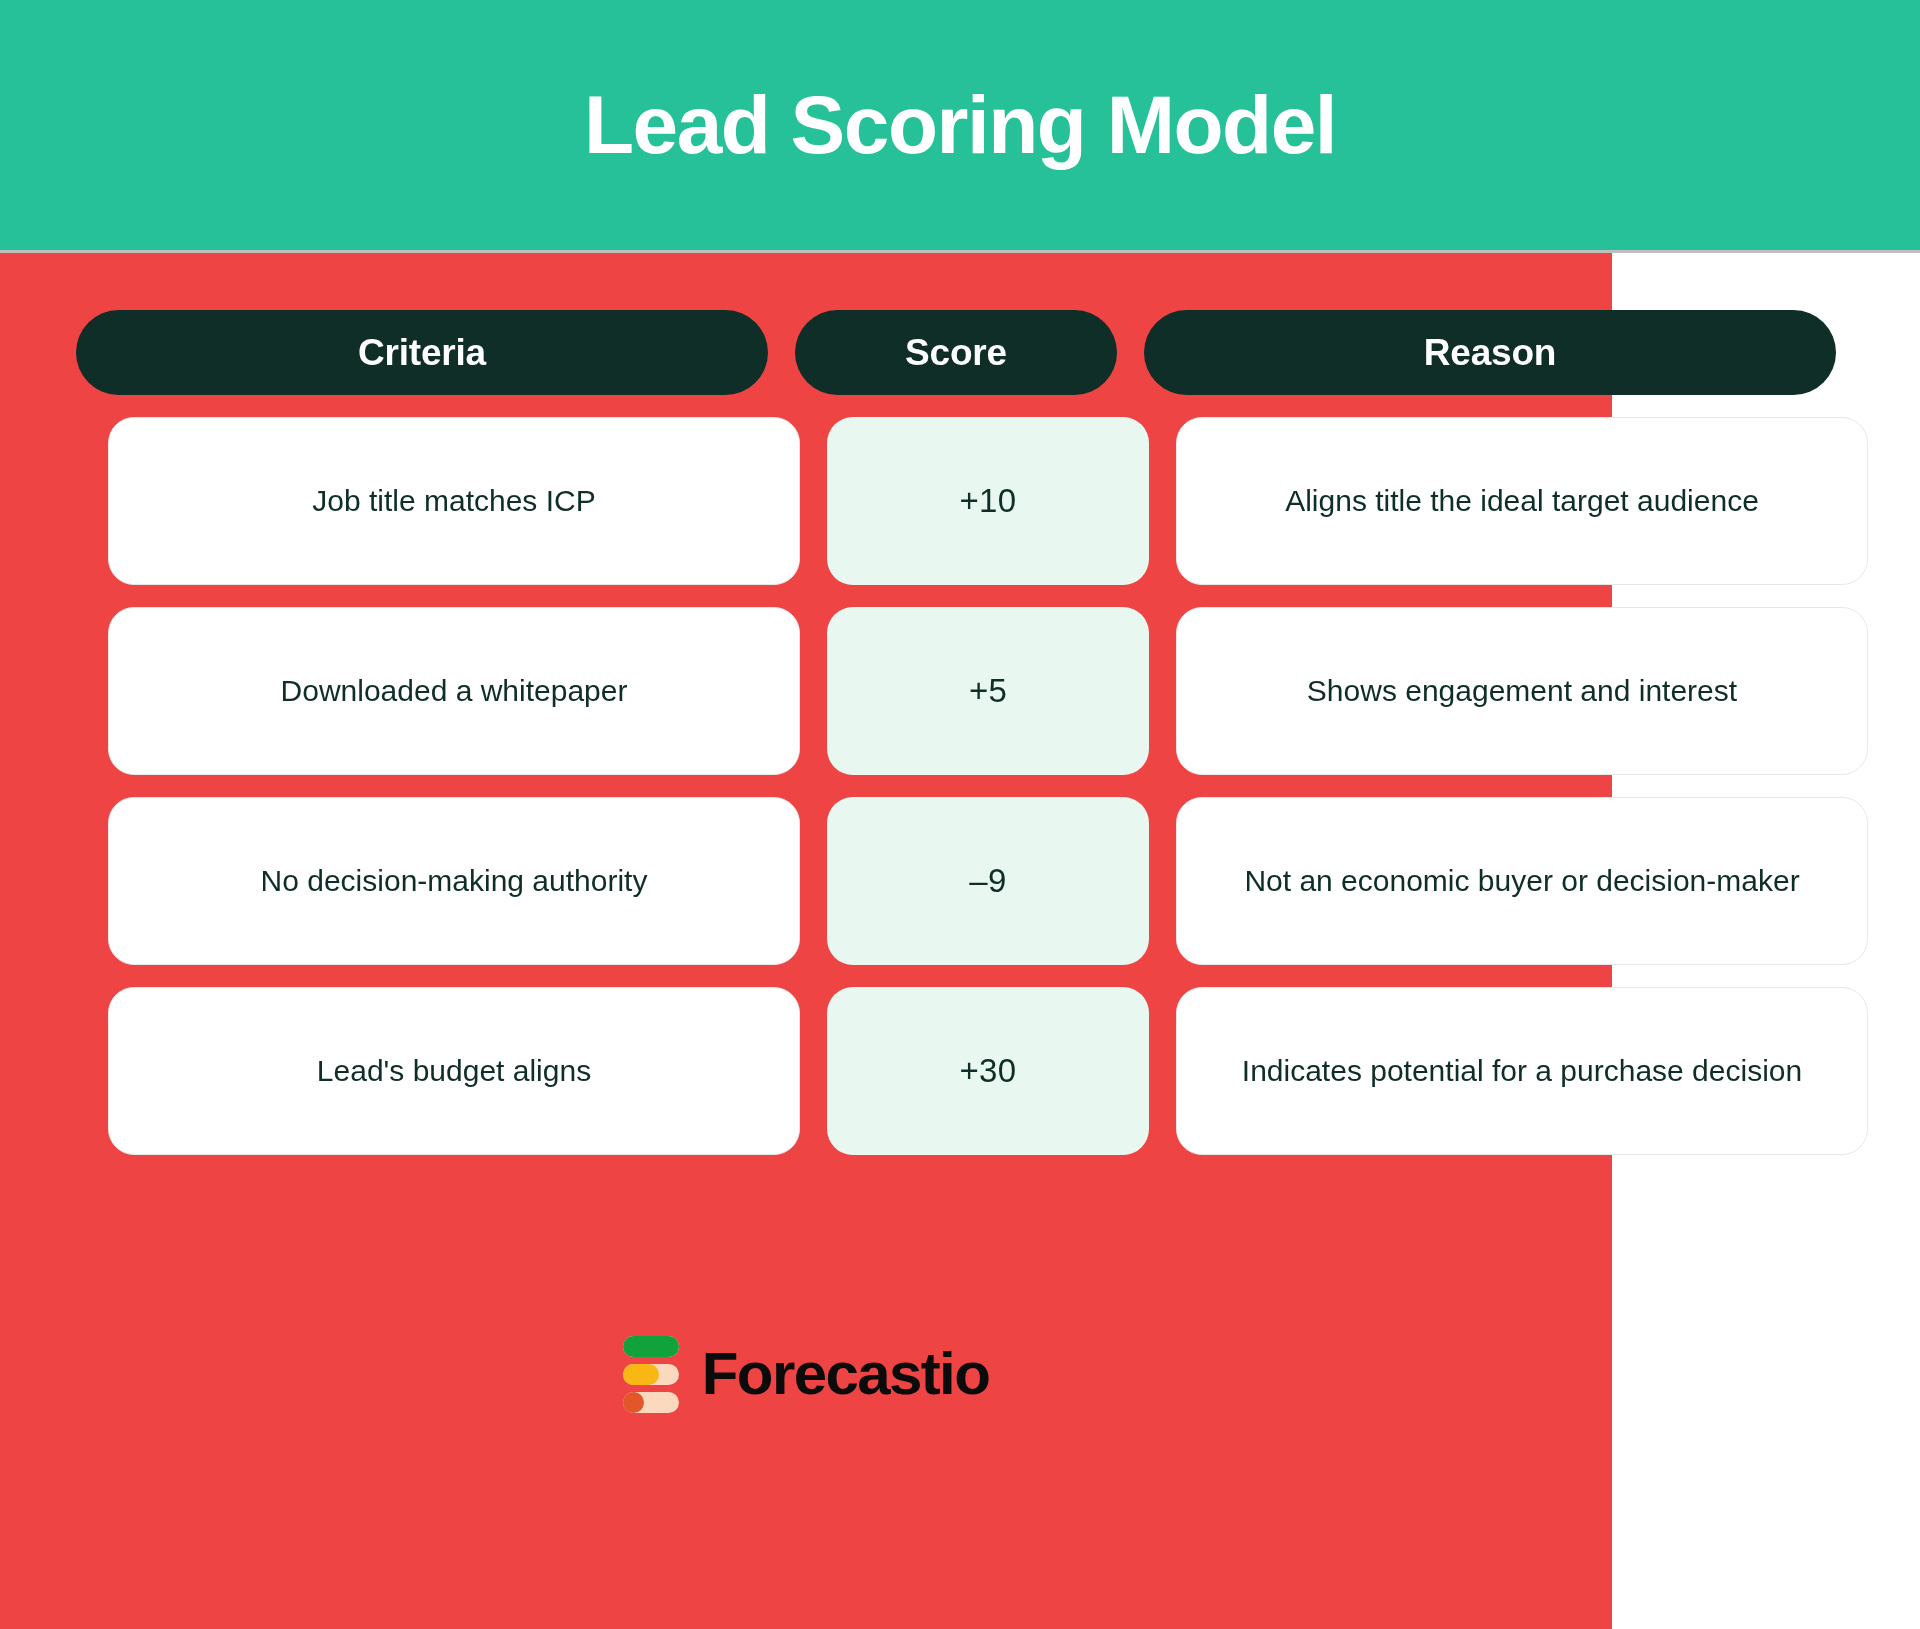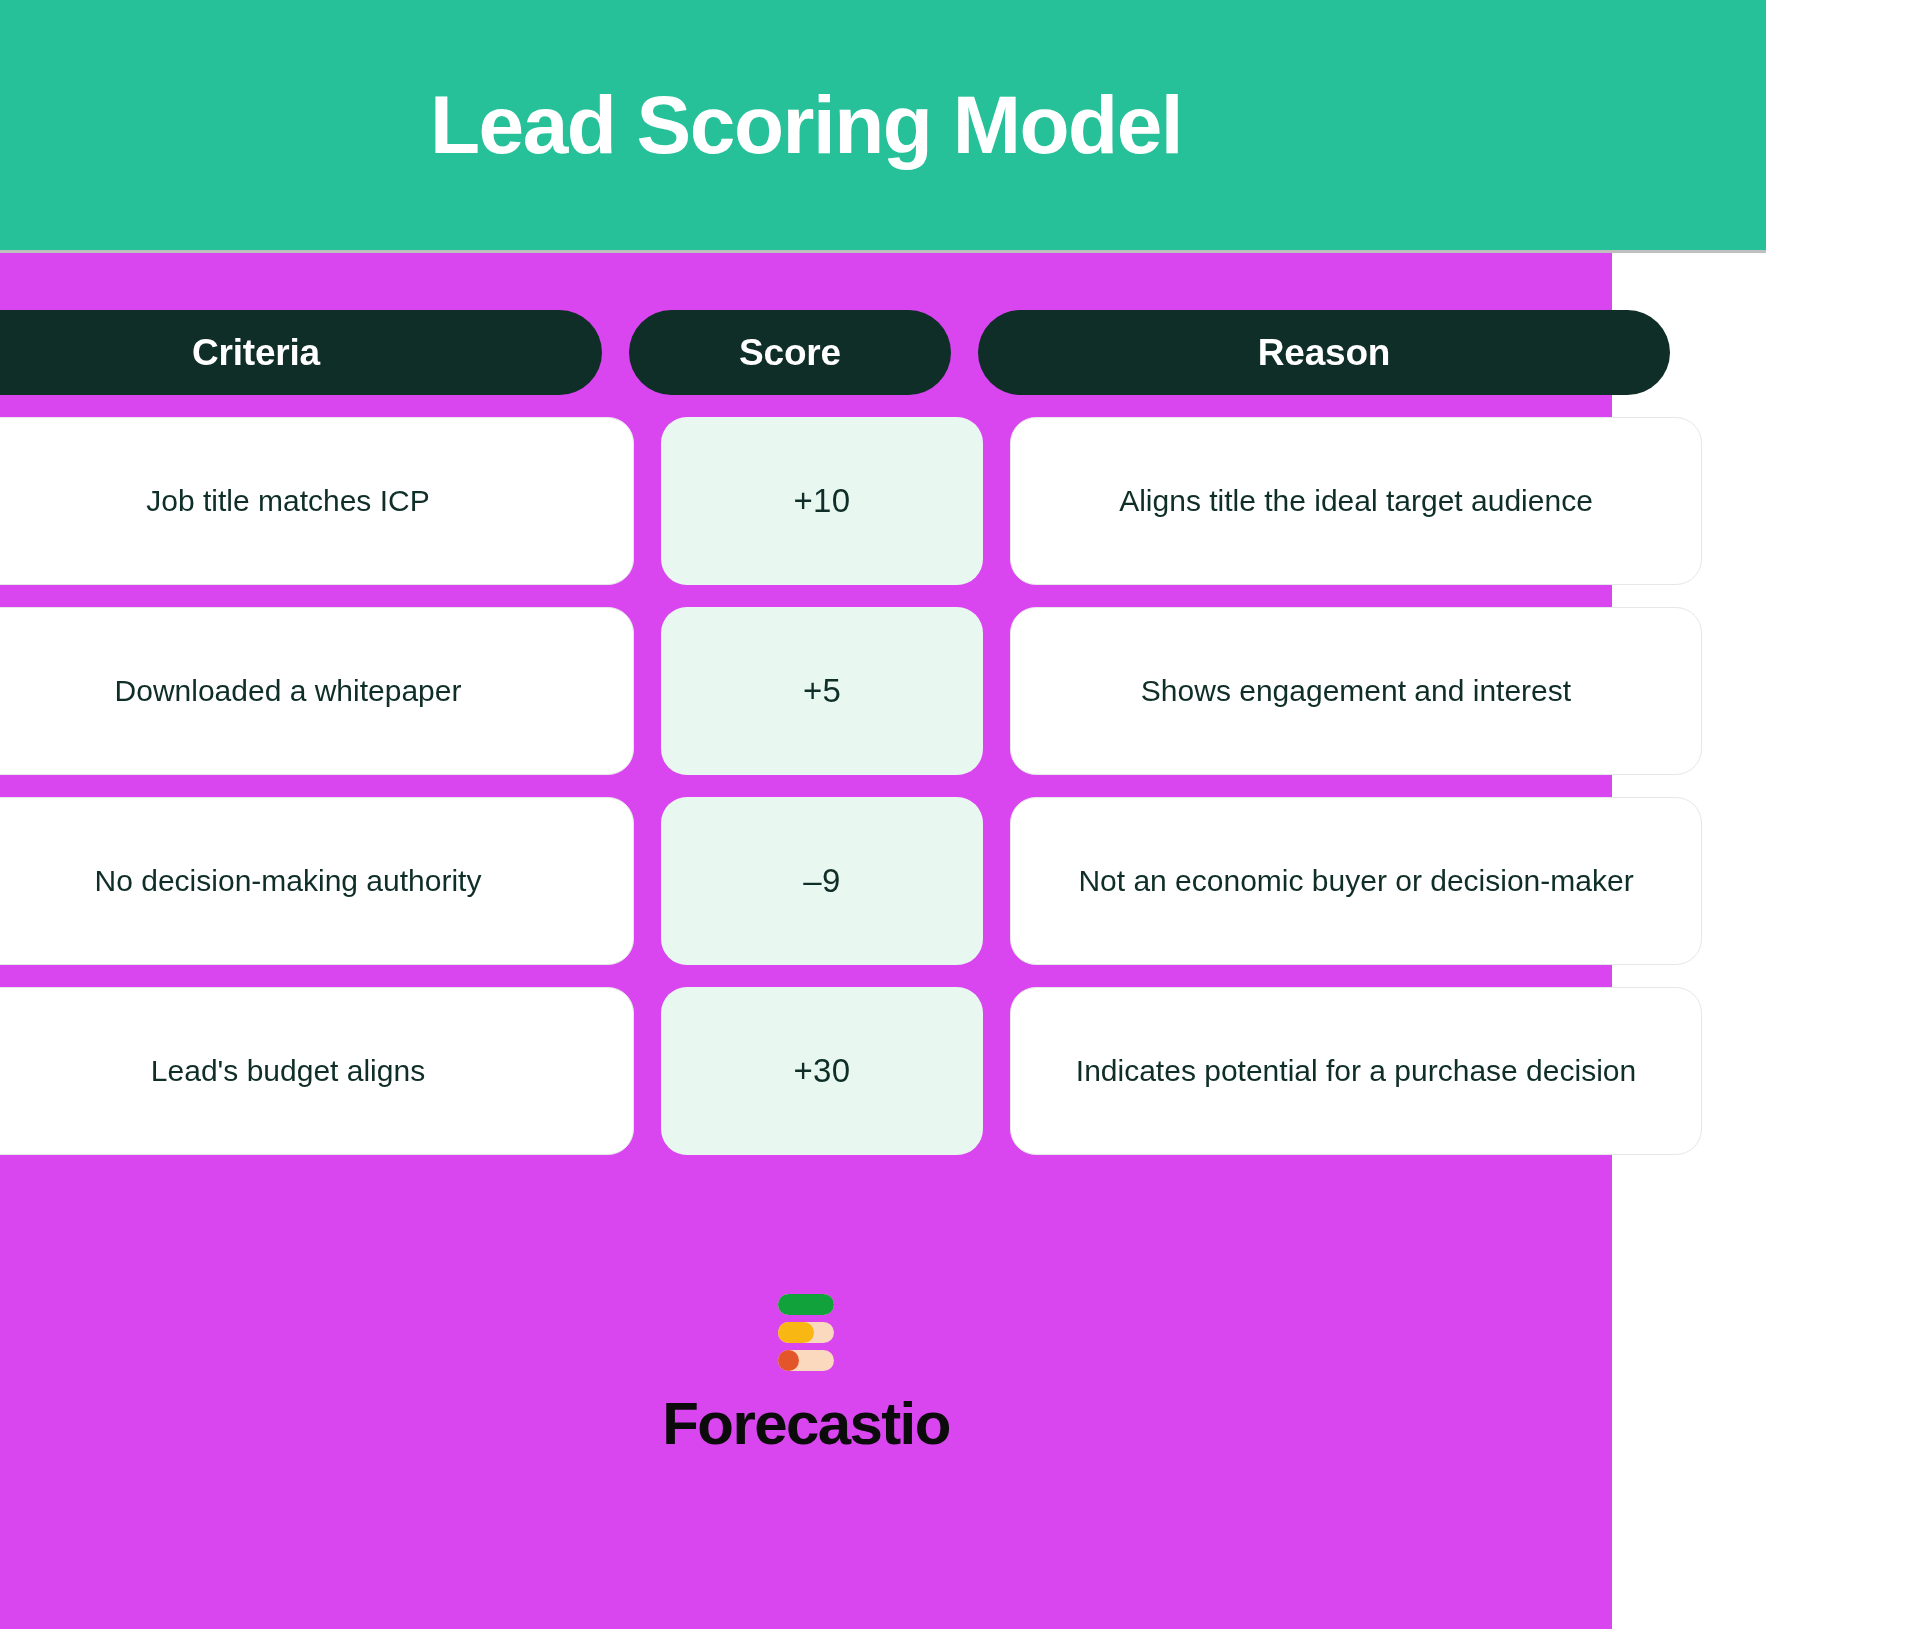--- a/index.html
+++ b/index.html
@@ -9,24 +9,23 @@
     height: 1629px;
     background: #ffffff;
     font-family: "Liberation Sans", sans-serif;
     overflow: hidden;
   }
 
   #page {
     position: relative;
     width: 1612px;
     height: 1629px;
-    background: #d946ef;
+    background: #ef4444;
     display: flex;
     flex-direction: column;
-    align-items: center;
   }
 
   
   .banner {
     width: 1920px;
     height: 253px;
     background: #26C199;
     border-bottom: 3px solid #bfbfbf;
     display: flex;
     align-items: center;
@@ -105,21 +104,20 @@
     flex: 1 1 auto;
     display: flex;
     align-items: center;
     justify-content: center;
     padding-bottom: 36px;
   }
   .logo {
     display: flex;
     align-items: center;
     gap: 23px;
-    flex-direction: column;
   }
   .logo-mark {
     display: flex;
     flex-direction: column;
     justify-content: center;
     gap: 7px;
     width: 56px;
   }
   .bar-track {
     position: relative;

